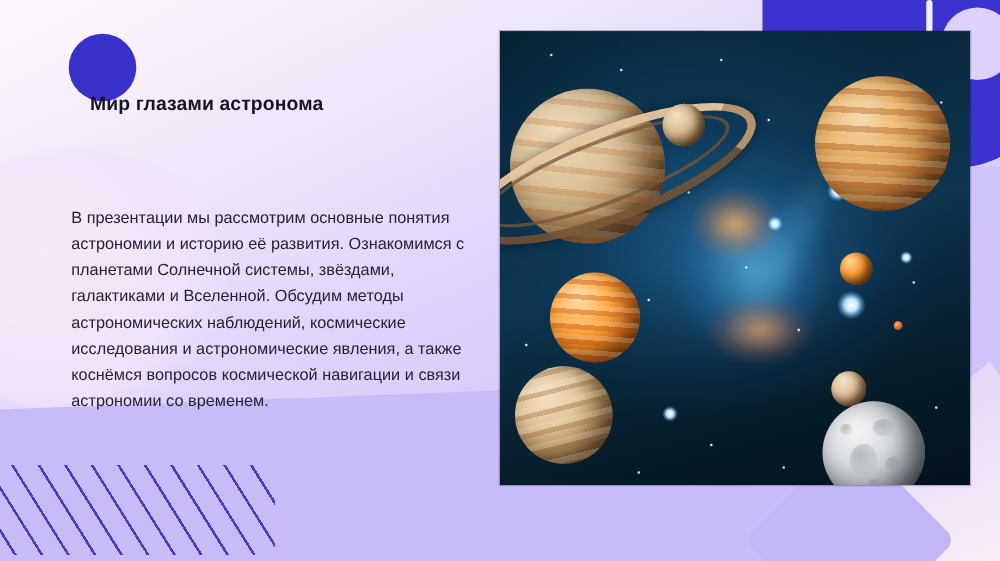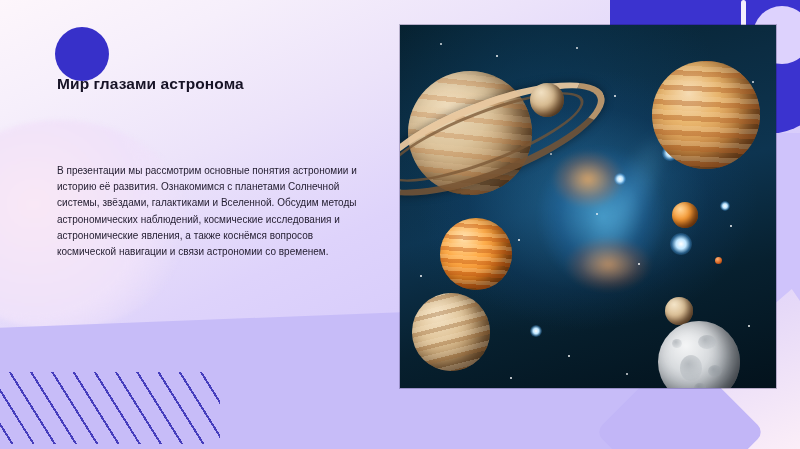--- a/index.html
+++ b/index.html
@@ -112,41 +112,41 @@
     background: repeating-linear-gradient(
       58deg,
       #3b33b8 0px, #3b33b8 2px,
       rgba(0,0,0,0) 2px, rgba(0,0,0,0) 18px);
     opacity: 0.92;
   }
 
   
   .text-col {
     position: absolute;
-    left: 57px;
+    left: 72px;
     top: 74px;
     width: 320px;
   }
 
   .slide-title {
     margin: 0;
     font-size: 15.5px;
     font-weight: bold;
     color: #171326;
     letter-spacing: 0.1px;
     line-height: 1.25;
   }
 
   .slide-body {
     margin: 0;
     position: absolute;
     left: 57px;
     top: 163px;
     width: 315px;
-    font-size: 10px;
+    font-size: 13px;
     line-height: 1.62;
     color: #262033;
     letter-spacing: 0.02px;
   }
 
   
   .image-frame {
     position: absolute;
     left: 400px;
     top: 25px;

